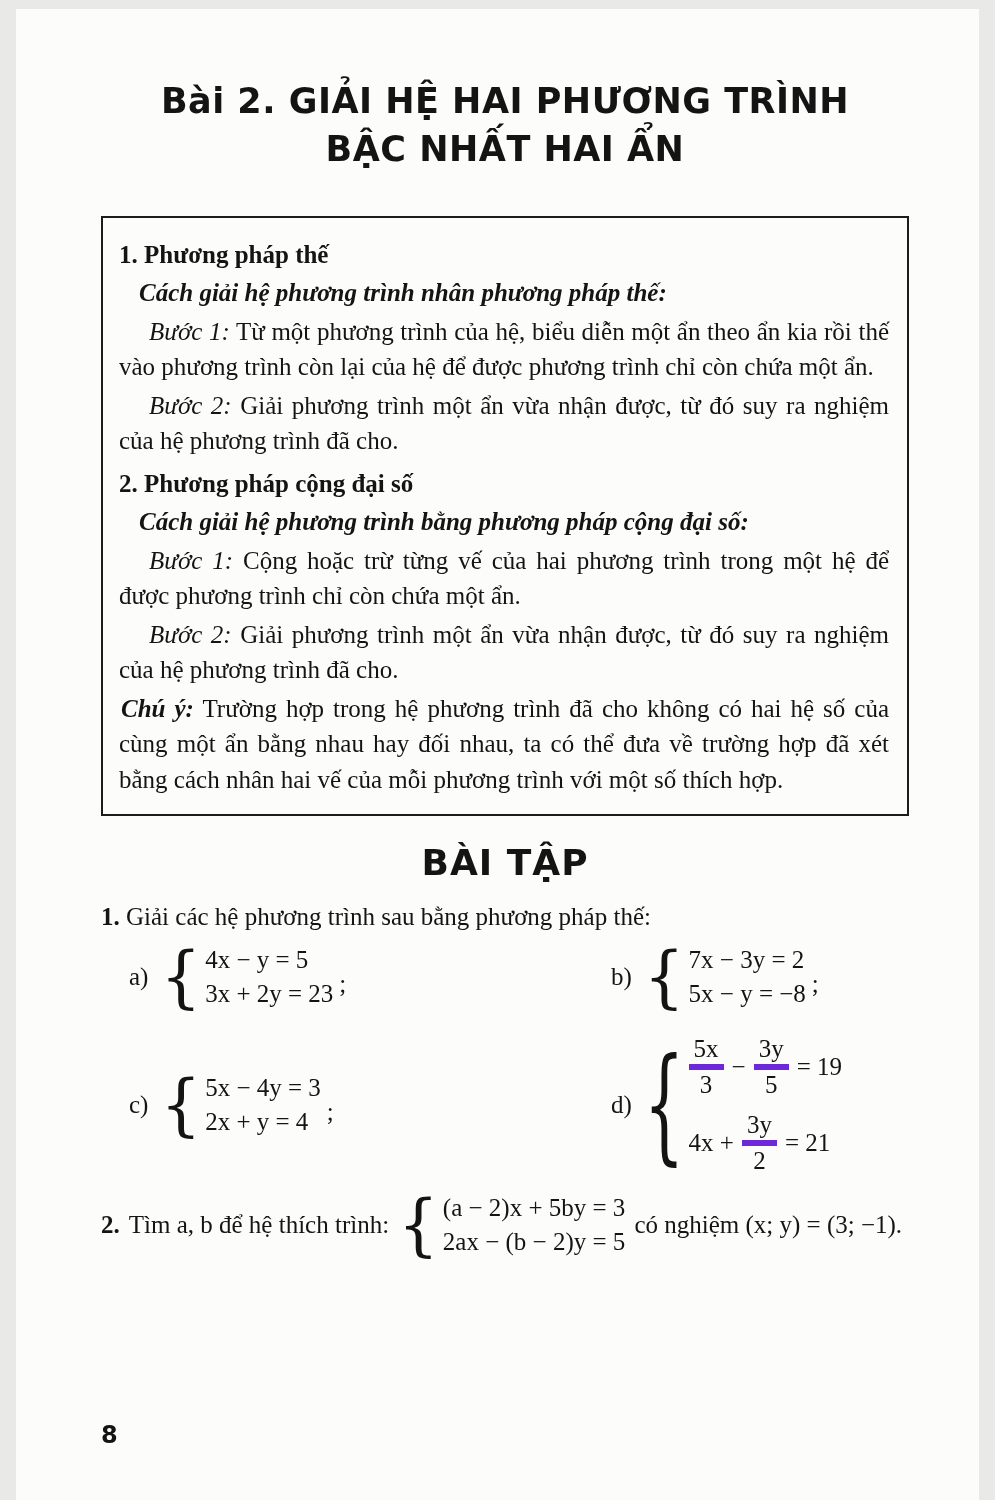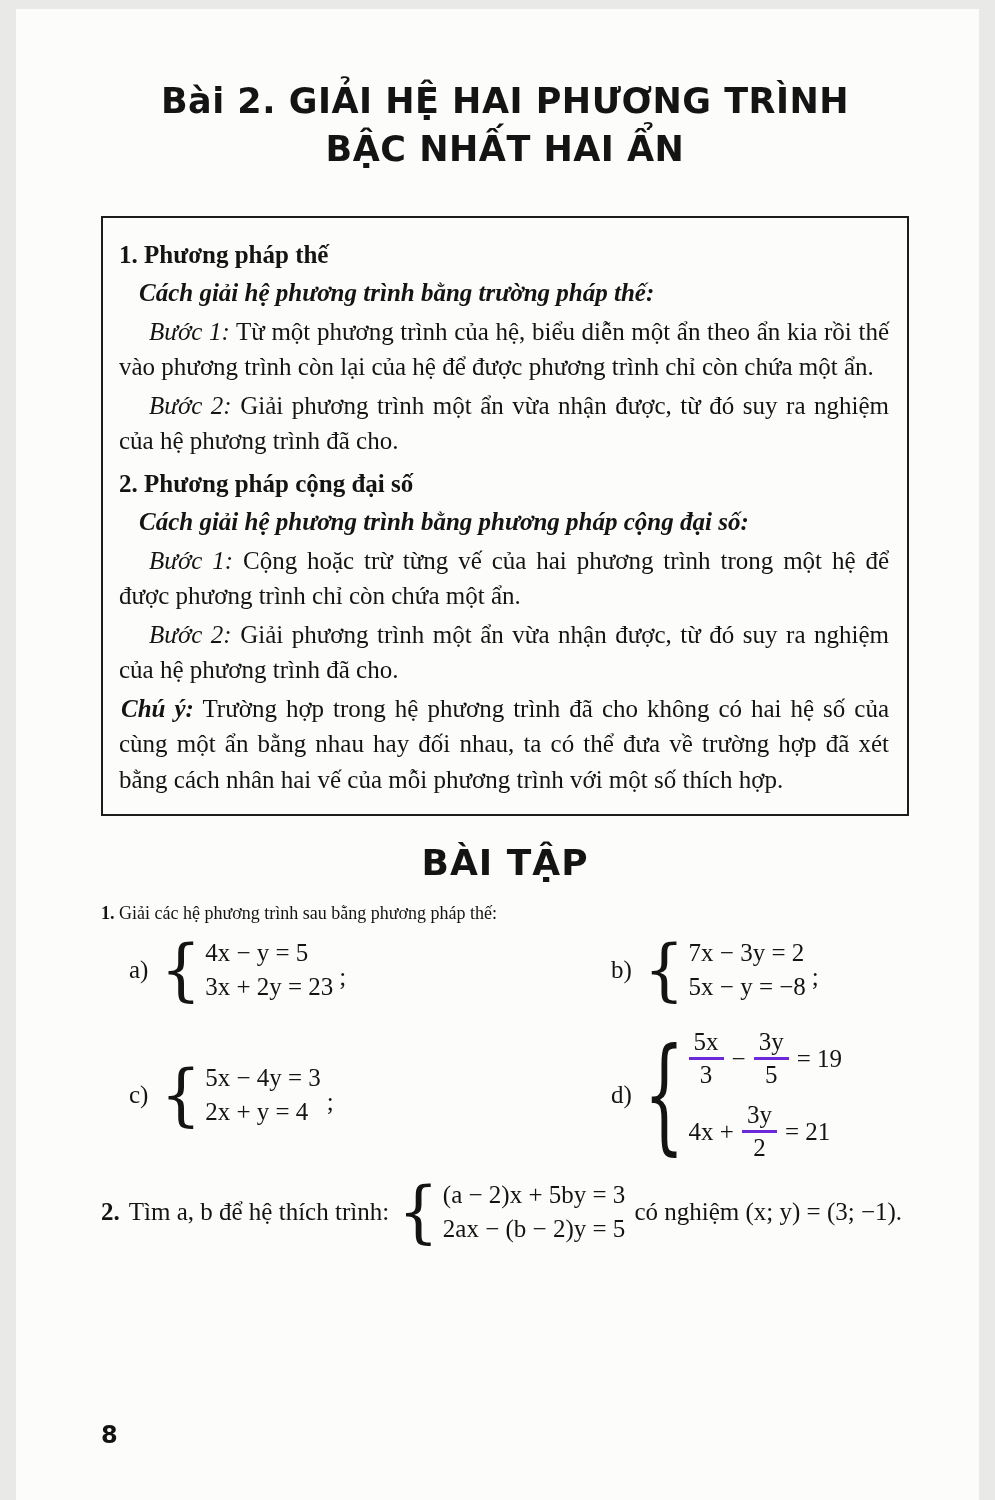--- a/index.html
+++ b/index.html
@@ -44,21 +44,21 @@
   
   .ex-heading {
     text-align:center;
     font-family:"DejaVu Sans", sans-serif;
     font-weight:bold;
     font-size:36px;
     letter-spacing:1px;
     margin:26px 0 20px;
   }
   .plabel { font-weight:bold; }
-  .prob-statement { font-size:18px; text-align:justify; margin-bottom:14px; }
+  .prob-statement { font-size:25px; text-align:justify; margin-bottom:14px; }
 
   .systems-grid {
     display:grid;
     grid-template-columns:482px 1fr;
     row-gap:26px;
     align-items:center;
     margin-bottom:16px;
   }
   .system {
     display:flex;
@@ -76,21 +76,21 @@
     transform:scaleY(1.05);
     margin-right:4px;
   }
   .brace-tall { transform:scaleY(1.95); }
   .eqcol { display:inline-flex; flex-direction:column; gap:6px; }
   .eqcol-tall { gap:12px; }
   .eq { white-space:nowrap; }
   .eqline { display:inline-flex; align-items:center; gap:8px; }
   .after { margin-left:6px; align-self:center; padding-top:14px; }
   .frac { display:inline-flex; flex-direction:column; align-items:center; line-height:1.12; }
-  .frac .num { border-bottom:3px solid #6d28d9; padding:0 5px 1px; }
+  .frac .num { border-bottom:6px solid #6d28d9; padding:0 5px 1px; }
   .frac .den { padding-top:1px; }
 
   .prob2 { display:flex; align-items:center; gap:9px; font-size:25px; margin-top:18px; }
   .prob2 .system { margin-left:0; }
 
   .page-number {
     position:absolute;
     left:85px; top:1412px;
     font-family:"DejaVu Sans", sans-serif;
     font-weight:bold;
@@ -103,21 +103,21 @@
 <div class="sheet">
   <div class="content">
 
     <header class="title">
       <div>Bài 2. GIẢI HỆ HAI PHƯƠNG TRÌNH</div>
       <div>BẬC NHẤT HAI ẨN</div>
     </header>
 
     <section class="box">
       <p class="h">1. Phương pháp thế</p>
-      <p class="sub">Cách giải hệ phương trình bằng trường pháp thế:</p>
+      <p class="sub">Cách giải hệ phương trình nhân phương pháp thế:</p>
       <p class="para">
         <span class="step">Bước 1:</span>
         <span>Từ một phương trình của hệ, biểu diễn một ẩn theo ẩn kia rồi thế vào phương trình còn lại của hệ để được phương trình chỉ còn chứa một ẩn.</span>
       </p>
       <p class="para">
         <span class="step">Bước 2:</span>
         <span>Giải phương trình một ẩn vừa nhận được, từ đó suy ra nghiệm của hệ phương trình đã cho.</span>
       </p>
 
       <p class="h">2. Phương pháp cộng đại số</p>

